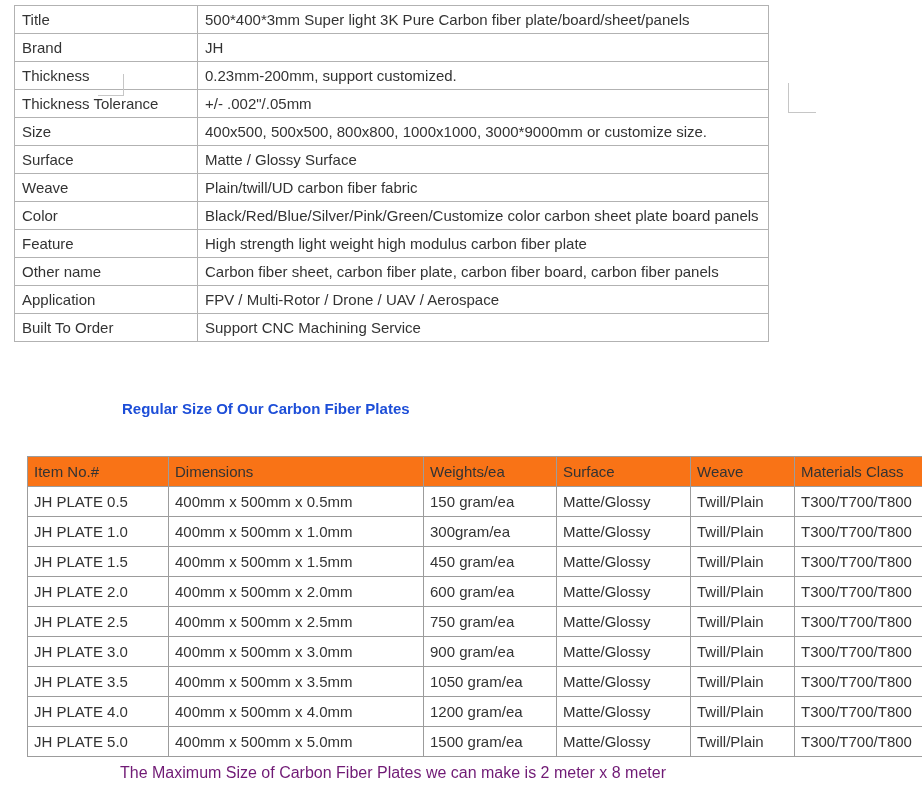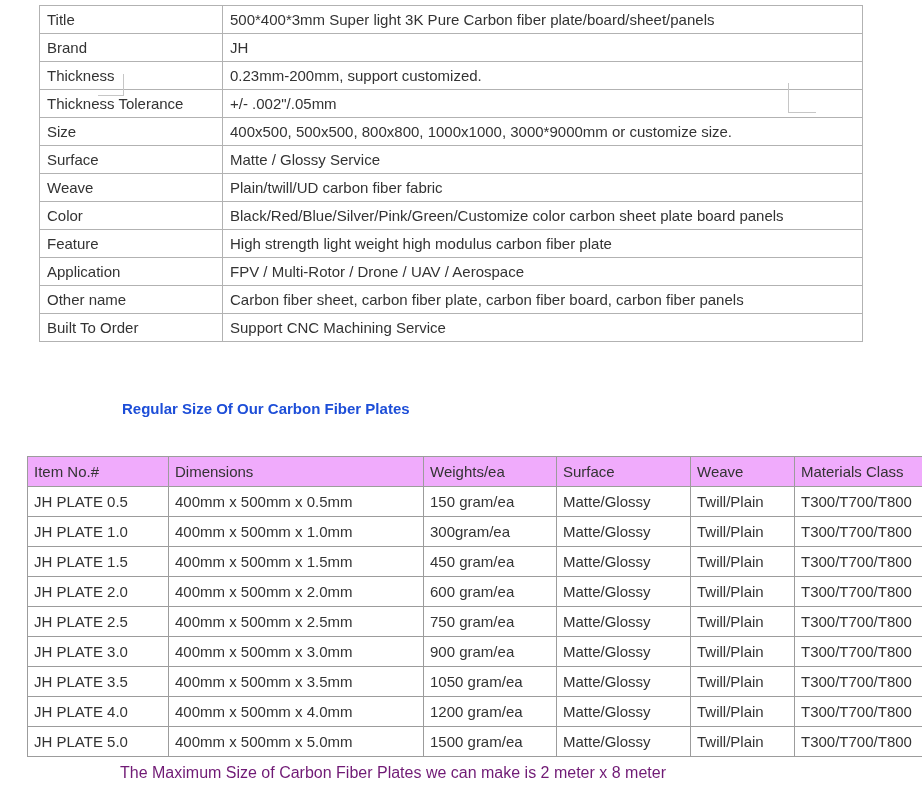--- a/index.html
+++ b/index.html
@@ -13,23 +13,23 @@
     width: 922px;
     height: 809px;
     background: #ffffff;
     overflow: hidden;
     color: #333333;
   }
 
   
   table.spec-table {
     position: absolute;
-    left: 39px;
+    left: 14px;
     top: 5px;
-    width: 824px;
+    width: 755px;
     border-collapse: collapse;
     table-layout: fixed;
   }
   table.spec-table td {
     border: 1px solid #b2b2b2;
     height: 27px;
     font-size: 15px;
     color: #333333;
     padding: 0 7px;
     white-space: nowrap;
@@ -64,21 +64,21 @@
     height: 29px;
     font-size: 15px;
     font-weight: normal;
     text-align: left;
     color: #333333;
     padding: 0 6px;
     white-space: nowrap;
     overflow: hidden;
     vertical-align: middle;
   }
-  table.size-table th { background: #f0abfc; }
+  table.size-table th { background: #f97316; }
   .col-item      { width: 128px; }
   .col-dims      { width: 242px; }
   .col-weight    { width: 120px; }
   .col-surface   { width: 121px; }
   .col-weave     { width: 91px;  }
   .col-materials { width: 152px; }
 
   
   .footer-note {
     position: absolute;
@@ -130,41 +130,41 @@
       <tr>
         <td class="label-cell">Thickness Tolerance</td>
         <td>+/- .002"/.05mm</td>
       </tr>
       <tr>
         <td class="label-cell">Size</td>
         <td>400x500, 500x500, 800x800, 1000x1000, 3000*9000mm or customize size.</td>
       </tr>
       <tr>
         <td class="label-cell">Surface</td>
-        <td>Matte / Glossy Service</td>
+        <td>Matte / Glossy Surface</td>
       </tr>
       <tr>
         <td class="label-cell">Weave</td>
         <td>Plain/twill/UD carbon fiber fabric</td>
       </tr>
       <tr>
         <td class="label-cell">Color</td>
         <td>Black/Red/Blue/Silver/Pink/Green/Customize color carbon sheet plate board panels</td>
       </tr>
       <tr>
         <td class="label-cell">Feature</td>
         <td>High strength light weight high modulus carbon fiber plate</td>
       </tr>
       <tr>
+        <td class="label-cell">Other name</td>
+        <td>Carbon fiber sheet, carbon fiber plate, carbon fiber board, carbon fiber panels</td>
+      </tr>
+      <tr>
         <td class="label-cell">Application</td>
         <td>FPV / Multi-Rotor / Drone / UAV / Aerospace</td>
-      </tr>
-      <tr>
-        <td class="label-cell">Other name</td>
-        <td>Carbon fiber sheet, carbon fiber plate, carbon fiber board, carbon fiber panels</td>
       </tr>
       <tr>
         <td class="label-cell">Built To Order</td>
         <td>Support CNC Machining Service</td>
       </tr>
     </tbody>
   </table>
 
   <div class="artifact-1"></div>
   <div class="artifact-2"></div>

